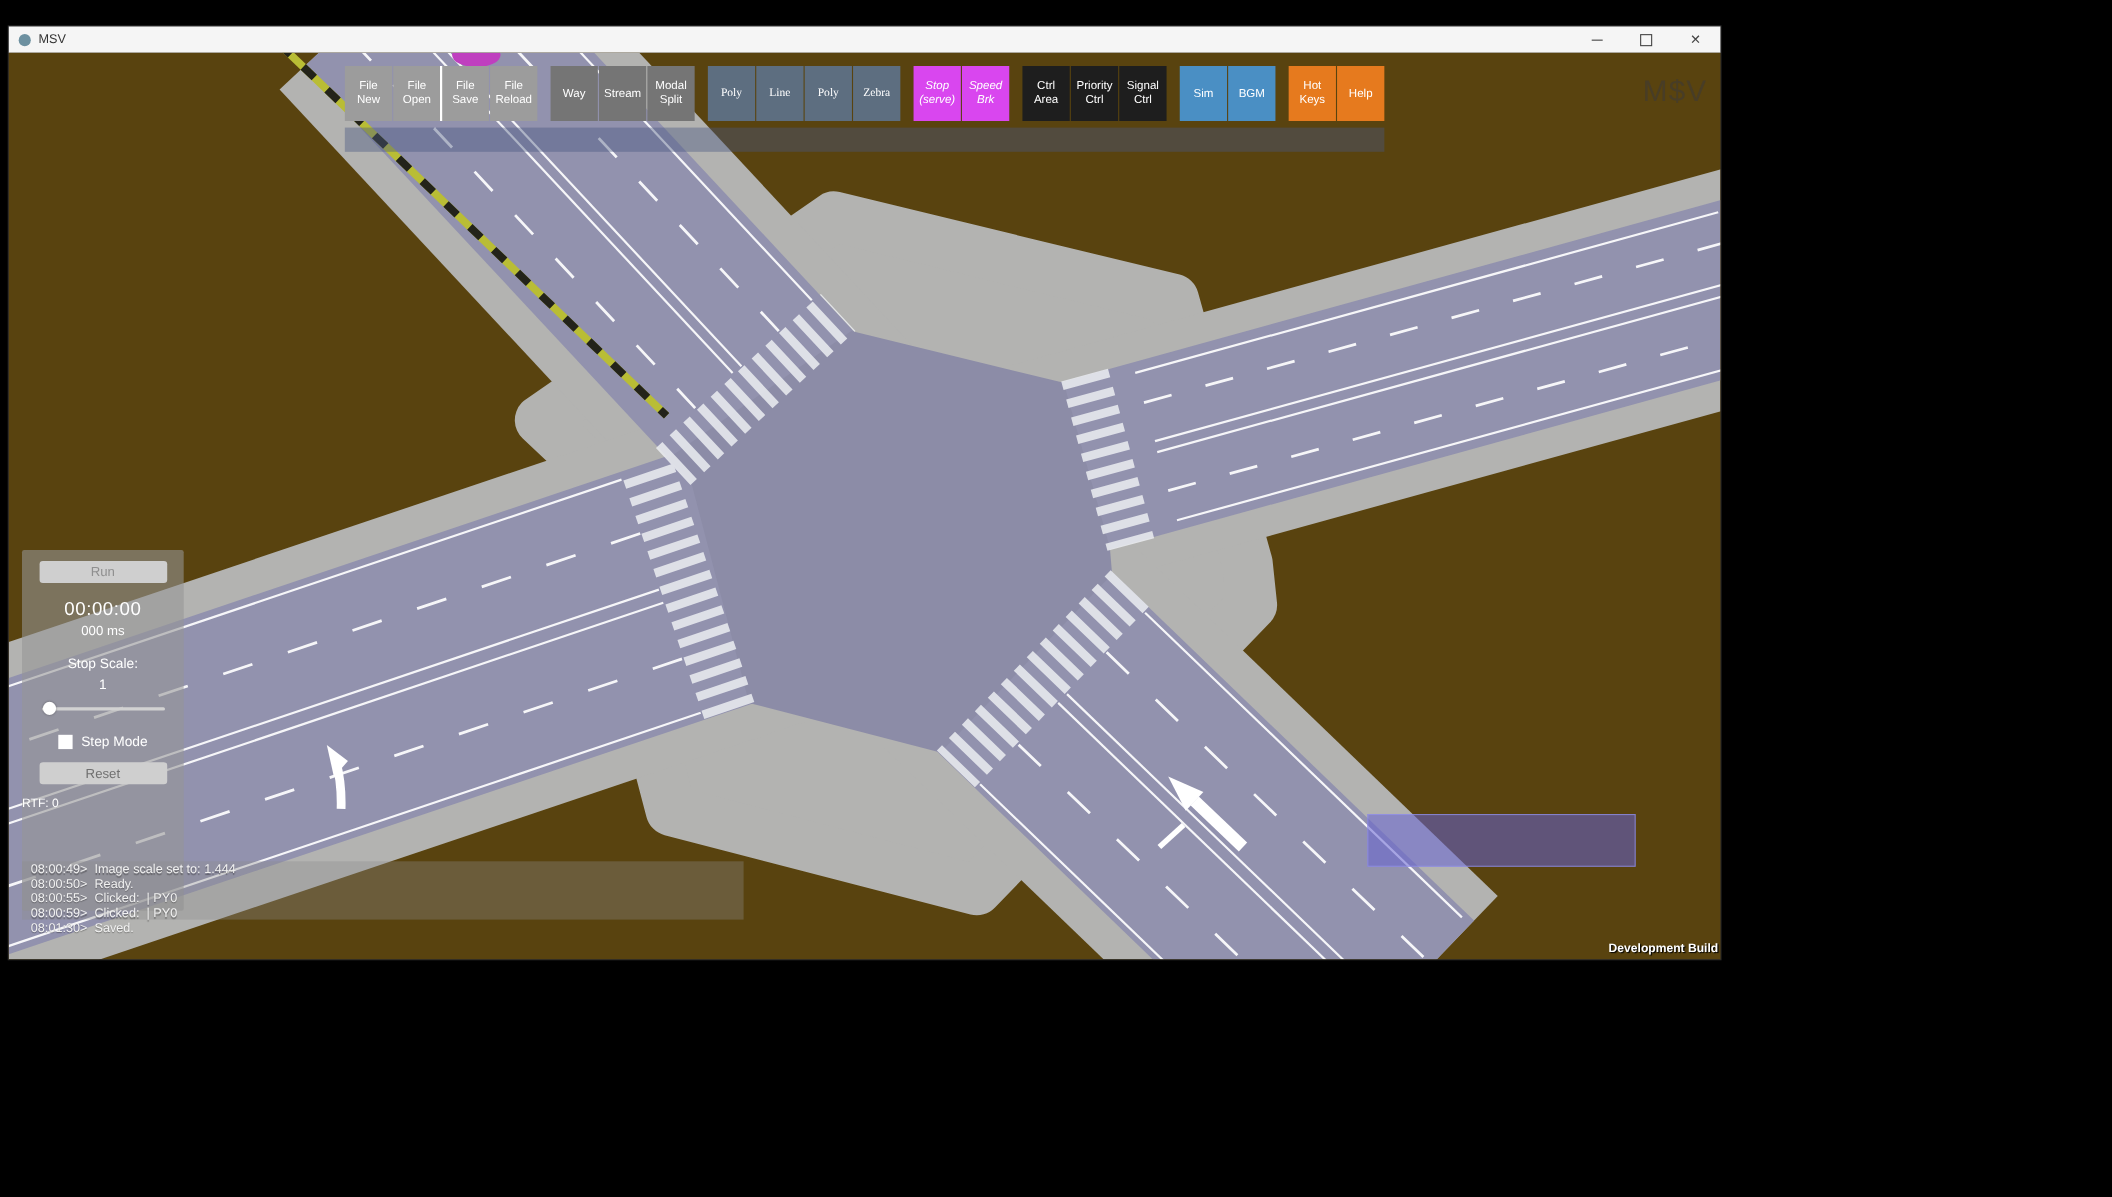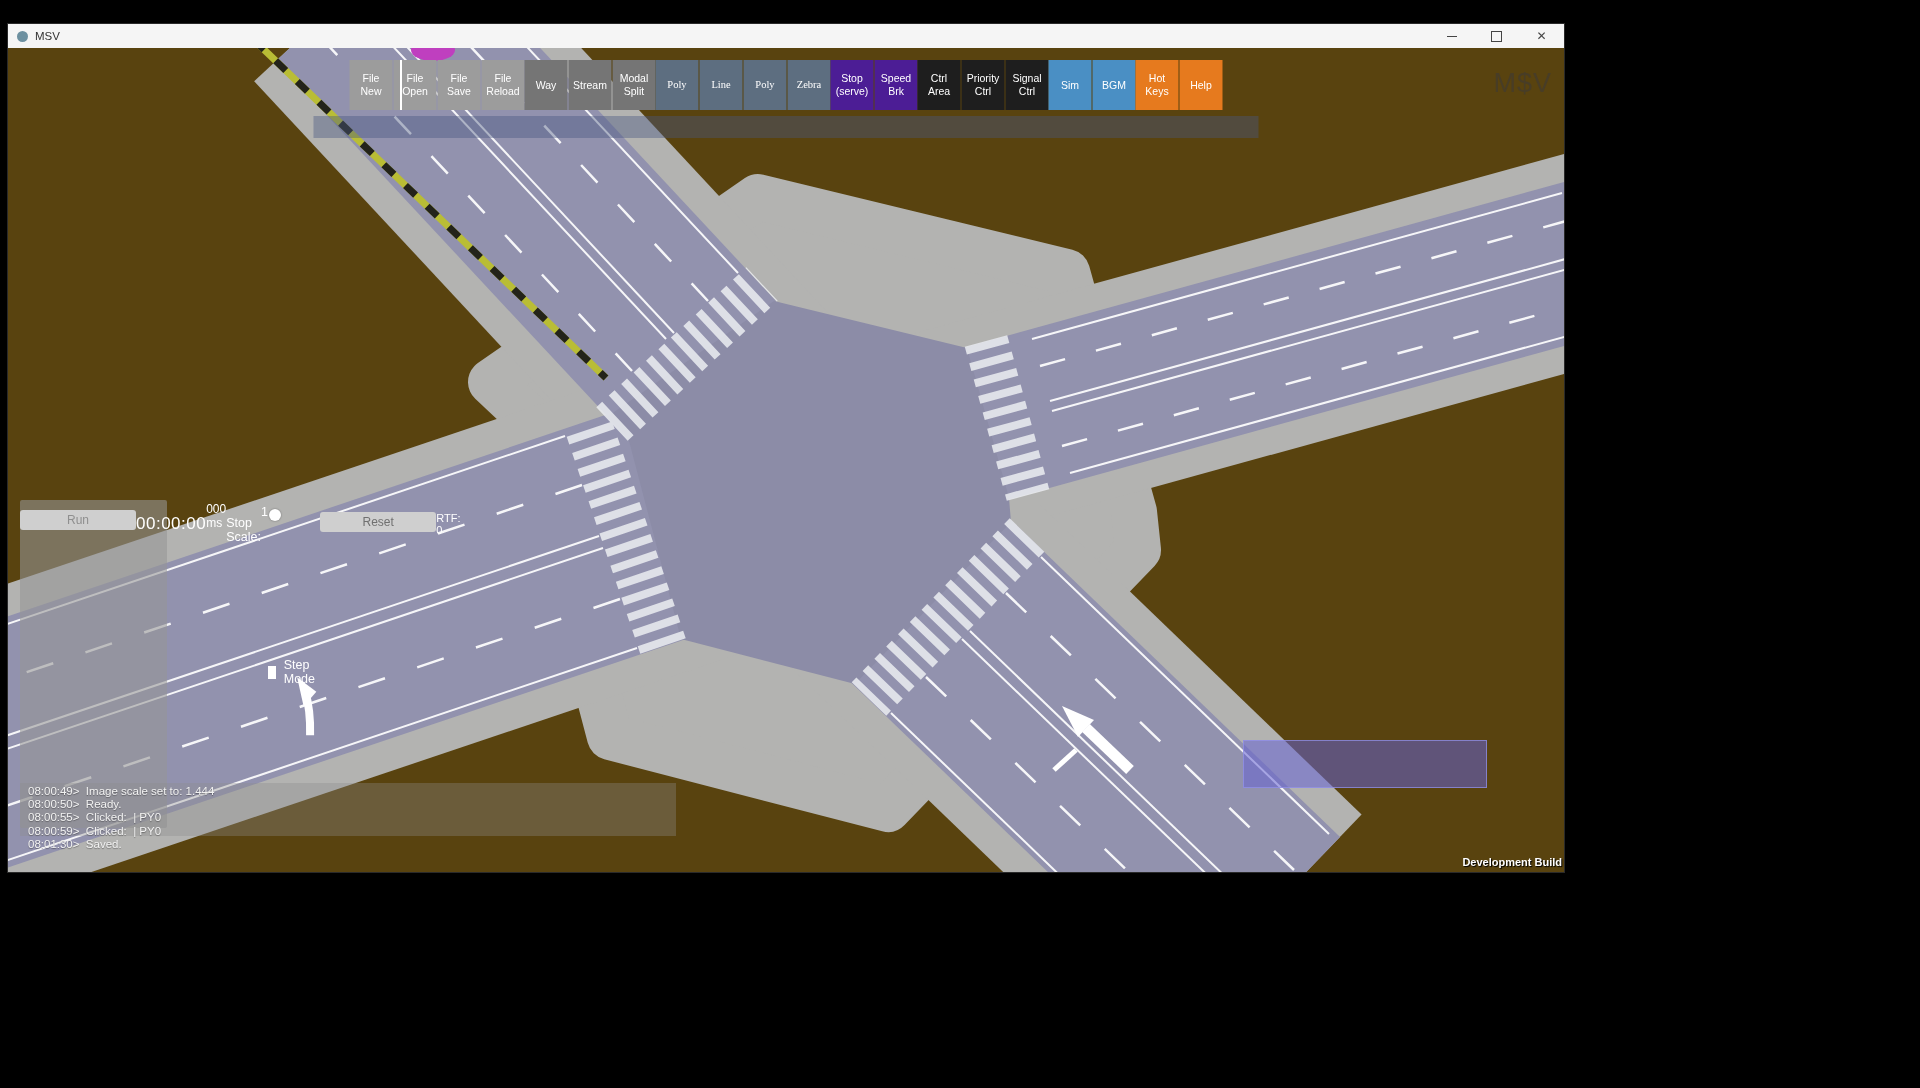--- a/index.html
+++ b/index.html
@@ -12,41 +12,41 @@
   .app-icon{width:11px;height:11px;border-radius:50%;background:#6d90a0;margin-right:7px;flex:0 0 auto;}
   .win-title{font-size:11.5px;color:#333;}
   .win-controls{margin-left:auto;display:flex;height:100%;}
   .ctrl{width:45px;height:100%;display:flex;align-items:center;justify-content:center;color:#444;font-size:12px;cursor:pointer;}
   .ctrl .bar{width:10px;height:1px;background:#444;display:block;}
   .ctrl .box{width:9px;height:9px;border:1px solid #444;display:block;}
   
   .client{position:relative;flex:1;background:#59430f;overflow:hidden;}
   svg.scene{position:absolute;left:0;top:0;}
   
-  .toolbar{position:absolute;top:12px;left:50%;transform:translateX(-50%);display:flex;gap:0;z-index:5;align-items:center;}
+  .toolbar{position:absolute;top:12px;left:50%;transform:translateX(-50%);display:flex;gap:12px;z-index:5;align-items:center;}
   .tb-group{display:flex;gap:1px;}
   .tb-btn{width:43px;height:50px;border:none;color:#fff;font-family:"Liberation Sans",sans-serif;
     font-size:10.5px;line-height:1.2;display:flex;align-items:center;justify-content:center;
     text-align:center;white-space:pre-line;padding:0 1px;cursor:pointer;}
   .g-file{background:#9c9c9c;}
   .g-mode{background:#757575;}
   .g-draw{background:#5d6e80;font-family:Liberation Serif, serif;}
-  .g-traffic{background:#4c1d95;}
+  .g-traffic{background:#d946ef;font-style:italic;}
   .g-control{background:#1e1e1e;}
   .g-sim{background:#4a8fc4;}
   .g-help{background:#e67a1e;}
   .caret-line{position:absolute;left:392px;top:12px;width:2px;height:50px;background:#fff;z-index:6;}
   .toolbar-strip{position:absolute;top:68px;left:50%;transform:translateX(-50%);width:945px;height:22px;
     background:rgba(75,88,128,0.42);z-index:4;}
   
   .watermark{position:absolute;top:20px;right:12px;font-weight:normal;font-size:27px;letter-spacing:1px;
     color:rgba(55,55,62,0.5);z-index:3;}
   
   .sim-panel{position:absolute;left:12px;top:452px;width:147px;height:328px;background:rgba(150,150,150,0.58);
-    display:flex;flex-direction:row;color:#fff;z-index:5;border-radius:2px;}
+    display:flex;flex-direction:column;align-items:center;color:#fff;z-index:5;border-radius:2px;}
   .panel-btn{width:116px;height:20px;background:#cfcfcf;border:none;border-radius:3px;font-size:12px;
     font-family:"Liberation Sans",sans-serif;cursor:pointer;flex:0 0 auto;}
   .run-btn{margin-top:10px;color:#8f8f8f;}
   .reset-btn{margin-top:12px;color:#707070;}
   .clock{margin-top:14px;font-size:17px;letter-spacing:0.5px;}
   .ms{margin-top:2px;font-size:12px;}
   .ts-label{margin-top:16px;font-size:12.5px;}
   .ts-value{margin-top:5px;font-size:12.5px;}
   .slider{position:relative;width:112px;height:14px;margin-top:8px;cursor:pointer;}
   .slider .track{position:absolute;left:0;top:6px;width:100%;height:3px;background:#d2d2d2;border-radius:2px;}

